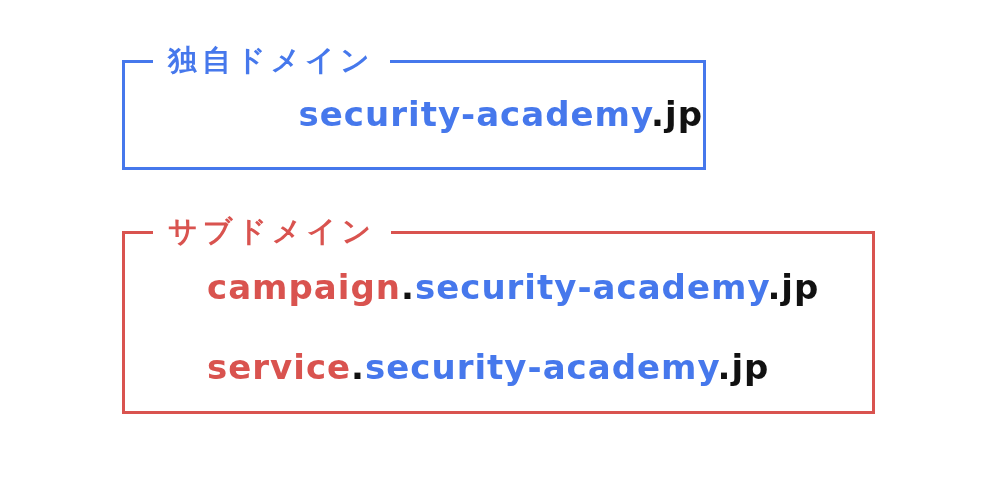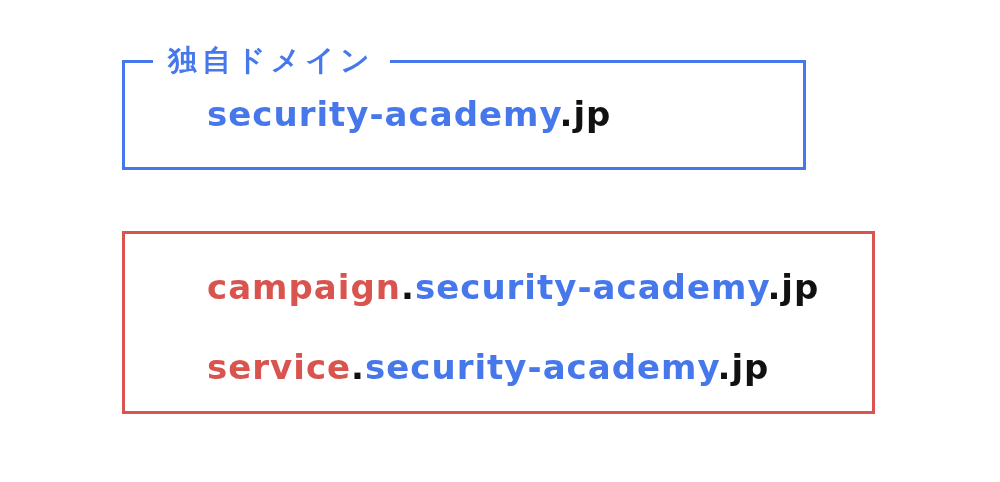--- a/index.html
+++ b/index.html
@@ -24,22 +24,23 @@
     box-sizing: border-box;
     border: 3px solid #000;
     background: #ffffff;
     display: flex;
     flex-direction: column;
     justify-content: center;
   }
   .box-custom {
     left: 122px;
     top: 60px;
-    width: 684px;
+    width: 584px;
     height: 110px;
+    text-align: right;
   }
   .box-sub {
     left: 122px;
     top: 231px;
     width: 753px;
     height: 183px;
     padding-top: 10px;
     gap: 40px;
   }
   .box-title {
@@ -71,17 +72,18 @@
 <body>
 
 <div class="diagram">
 
   <div class="box box-custom" style="border-color: rgb(70, 120, 236);">
     <span class="box-title" style="color: rgb(70, 120, 236);">独自ドメイン</span>
     <div class="domain-line"><span style="color: rgb(70, 120, 236);">security-academy</span><span style="color: rgb(17, 17, 17);">.jp</span></div>
   </div>
 
   <div class="box box-sub" style="border-color: rgb(217, 83, 79);">
+    <span class="box-title" style="color: rgb(217, 83, 79);">サブドメイン</span>
     <div class="domain-line"><span style="color: rgb(217, 83, 79); text-align: right;">campaign</span><span style="color: rgb(17, 17, 17);">.</span><span style="color: rgb(70, 120, 236);">security-academy</span><span style="color: rgb(17, 17, 17);">.jp</span></div>
       <div class="domain-line"><span style="color: rgb(217, 83, 79);">service</span><span style="color: rgb(17, 17, 17);">.</span><span style="color: rgb(70, 120, 236);">security-academy</span><span style="color: rgb(17, 17, 17);">.jp</span></div>
   </div>
 
 </div>
 
 </body></html>

